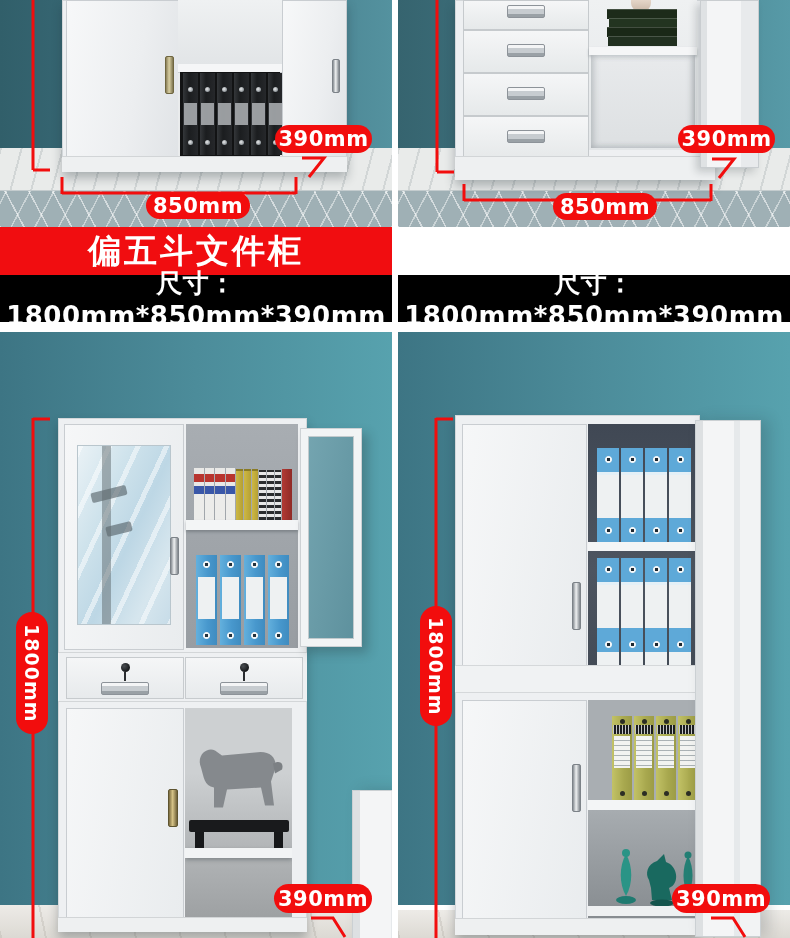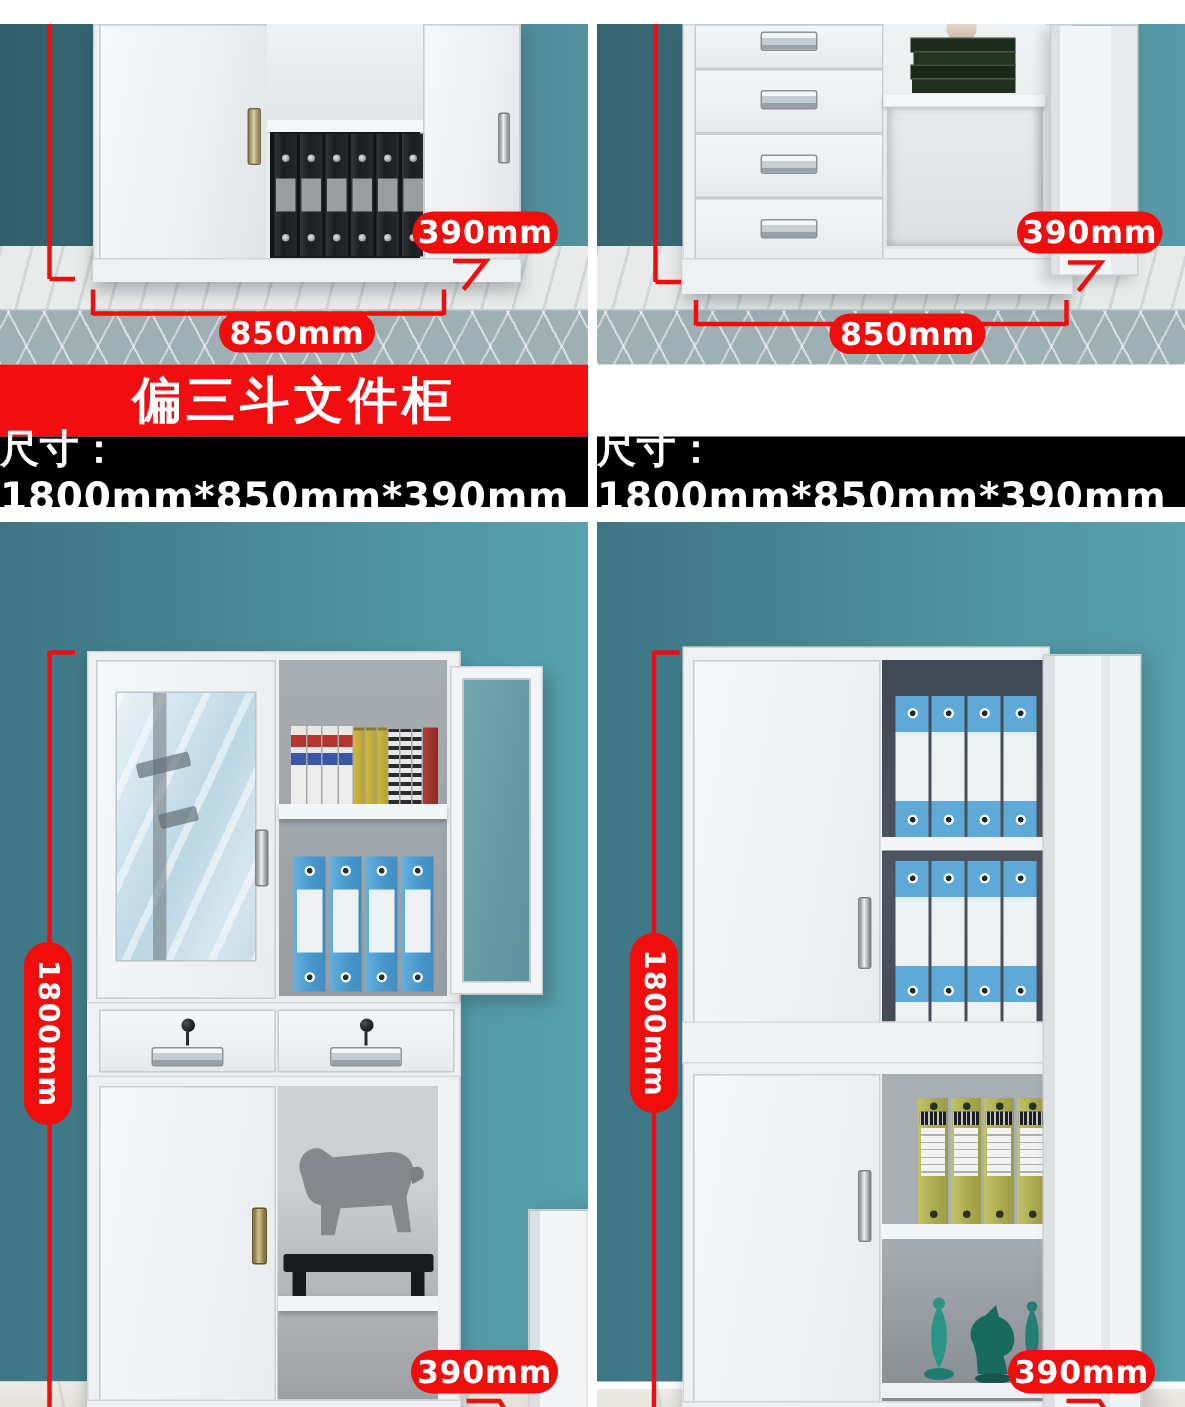--- a/index.html
+++ b/index.html
@@ -1,18 +1,18 @@
 <!DOCTYPE html>
 <html><head>
 <meta charset="utf-8">
 <style>
   html,body{margin:0;padding:0;background:#fff;}
   .canvas{position:relative;width:790px;height:938px;background:#fff;overflow:hidden;
           font-family:"DejaVu Sans","Liberation Sans",sans-serif;}
-  .panel{position:absolute;overflow:hidden;background:#fff;margin-top:16px;}
+  .panel{position:absolute;overflow:hidden;background:#fff;}
   .p-tl{left:0;top:0;width:392px;height:322px;}
   .p-tr{left:398px;top:0;width:392px;height:322px;}
   .p-bl{left:0;top:332px;width:392px;height:606px;}
   .p-br{left:398px;top:332px;width:392px;height:606px;}
   .photo{position:absolute;left:0;top:0;right:0;overflow:hidden;}
   .photo-top{height:227px;}
   .photo-bot{height:606px;}
   
   .wall{position:absolute;left:0;right:0;top:0;}
   .wall-tl{height:148px;background:linear-gradient(90deg,#315f6a 0%,#417584 55%,#54929f 100%);}
@@ -40,21 +40,21 @@
   .plinth{position:absolute;left:0;right:0;bottom:0;background:#eef0f1;border-top:1px solid #d2d5d7;}
   
   .meas{position:absolute;left:0;top:0;pointer-events:none;}
   .pill{position:absolute;background:#f20d0d;color:#fff;border-radius:999px;display:flex;align-items:center;
         justify-content:center;font-weight:700;font-size:21px;letter-spacing:.5px;}
   .vpill{writing-mode:vertical-rl;font-size:19px;letter-spacing:1px;}
   
   .title-bar{position:absolute;left:0;right:0;top:227px;height:48px;background:#f10d10;color:#fff;
     display:flex;align-items:center;justify-content:center;font-size:33px;font-weight:700;letter-spacing:3px;}
   .dims-bar{position:absolute;left:0;right:0;top:275px;height:47px;background:#000;color:#fff;
-    display:flex;align-items:center;justify-content:center;font-size:26px;font-weight:700;letter-spacing:.5px;}
+    display:flex;align-items:center;justify-content:center;font-size:26px;font-weight:700;letter-spacing:.5px;text-align:center;}
   
   .cab-tl{left:62px;top:0;width:285px;height:172px;}
   .tl-ld{left:4px;top:0;width:112px;height:158px;}
   .tl-ld .vhandle{right:5px;top:55px;height:36px;border-color:#6f6640;
     background:linear-gradient(90deg,#8a7f58,#d9cfa2 45%,#7d744f);}
   .tl-comp{position:absolute;left:116px;top:0;width:104px;height:158px;background:#e9ebec;}
   .tl-top{position:absolute;left:0;right:0;top:0;height:64px;background:linear-gradient(#eff1f2,#e2e5e7);}
   .tl-shelf{position:absolute;left:0;right:0;top:64px;height:8px;background:#f5f6f7;border-bottom:1px solid #c9cdd0;}
   .tl-dark{position:absolute;left:2px;right:2px;top:72px;bottom:2px;background:#121314;display:flex;gap:2px;padding:1px 3px;}
   .bk-binder{width:15px;flex:none;position:relative;background:linear-gradient(90deg,#34373a,#1b1d1f 40%,#26282b);}
@@ -224,21 +224,21 @@
           <line x1="62" y1="177" x2="62" y2="194"></line>
             <line x1="296" y1="177" x2="296" y2="194"></line>
           <line x1="62" y1="193" x2="296" y2="193"></line>
           <polyline points="302,158 324,158 309,177"></polyline>
         </g>
       </svg>
       <div class="pill" style="left:275px;top:125px;width:97px;height:28px;">390mm</div>
       <div class="pill" style="left:146px;top:192px;width:104px;height:27px;">850mm</div>
     </div>
     <div class="title-bar">
-      <span>偏三斗文件柜</span>
+      <span>偏五斗文件柜</span>
     </div>
     <div class="dims-bar">
       <span>尺寸：1800mm*850mm*390mm</span>
     </div>
   </section>
 
   <section class="panel p-tr">
     <div class="photo photo-top">
       <div class="wall wall-tr"></div>
       <div class="marble"></div>

